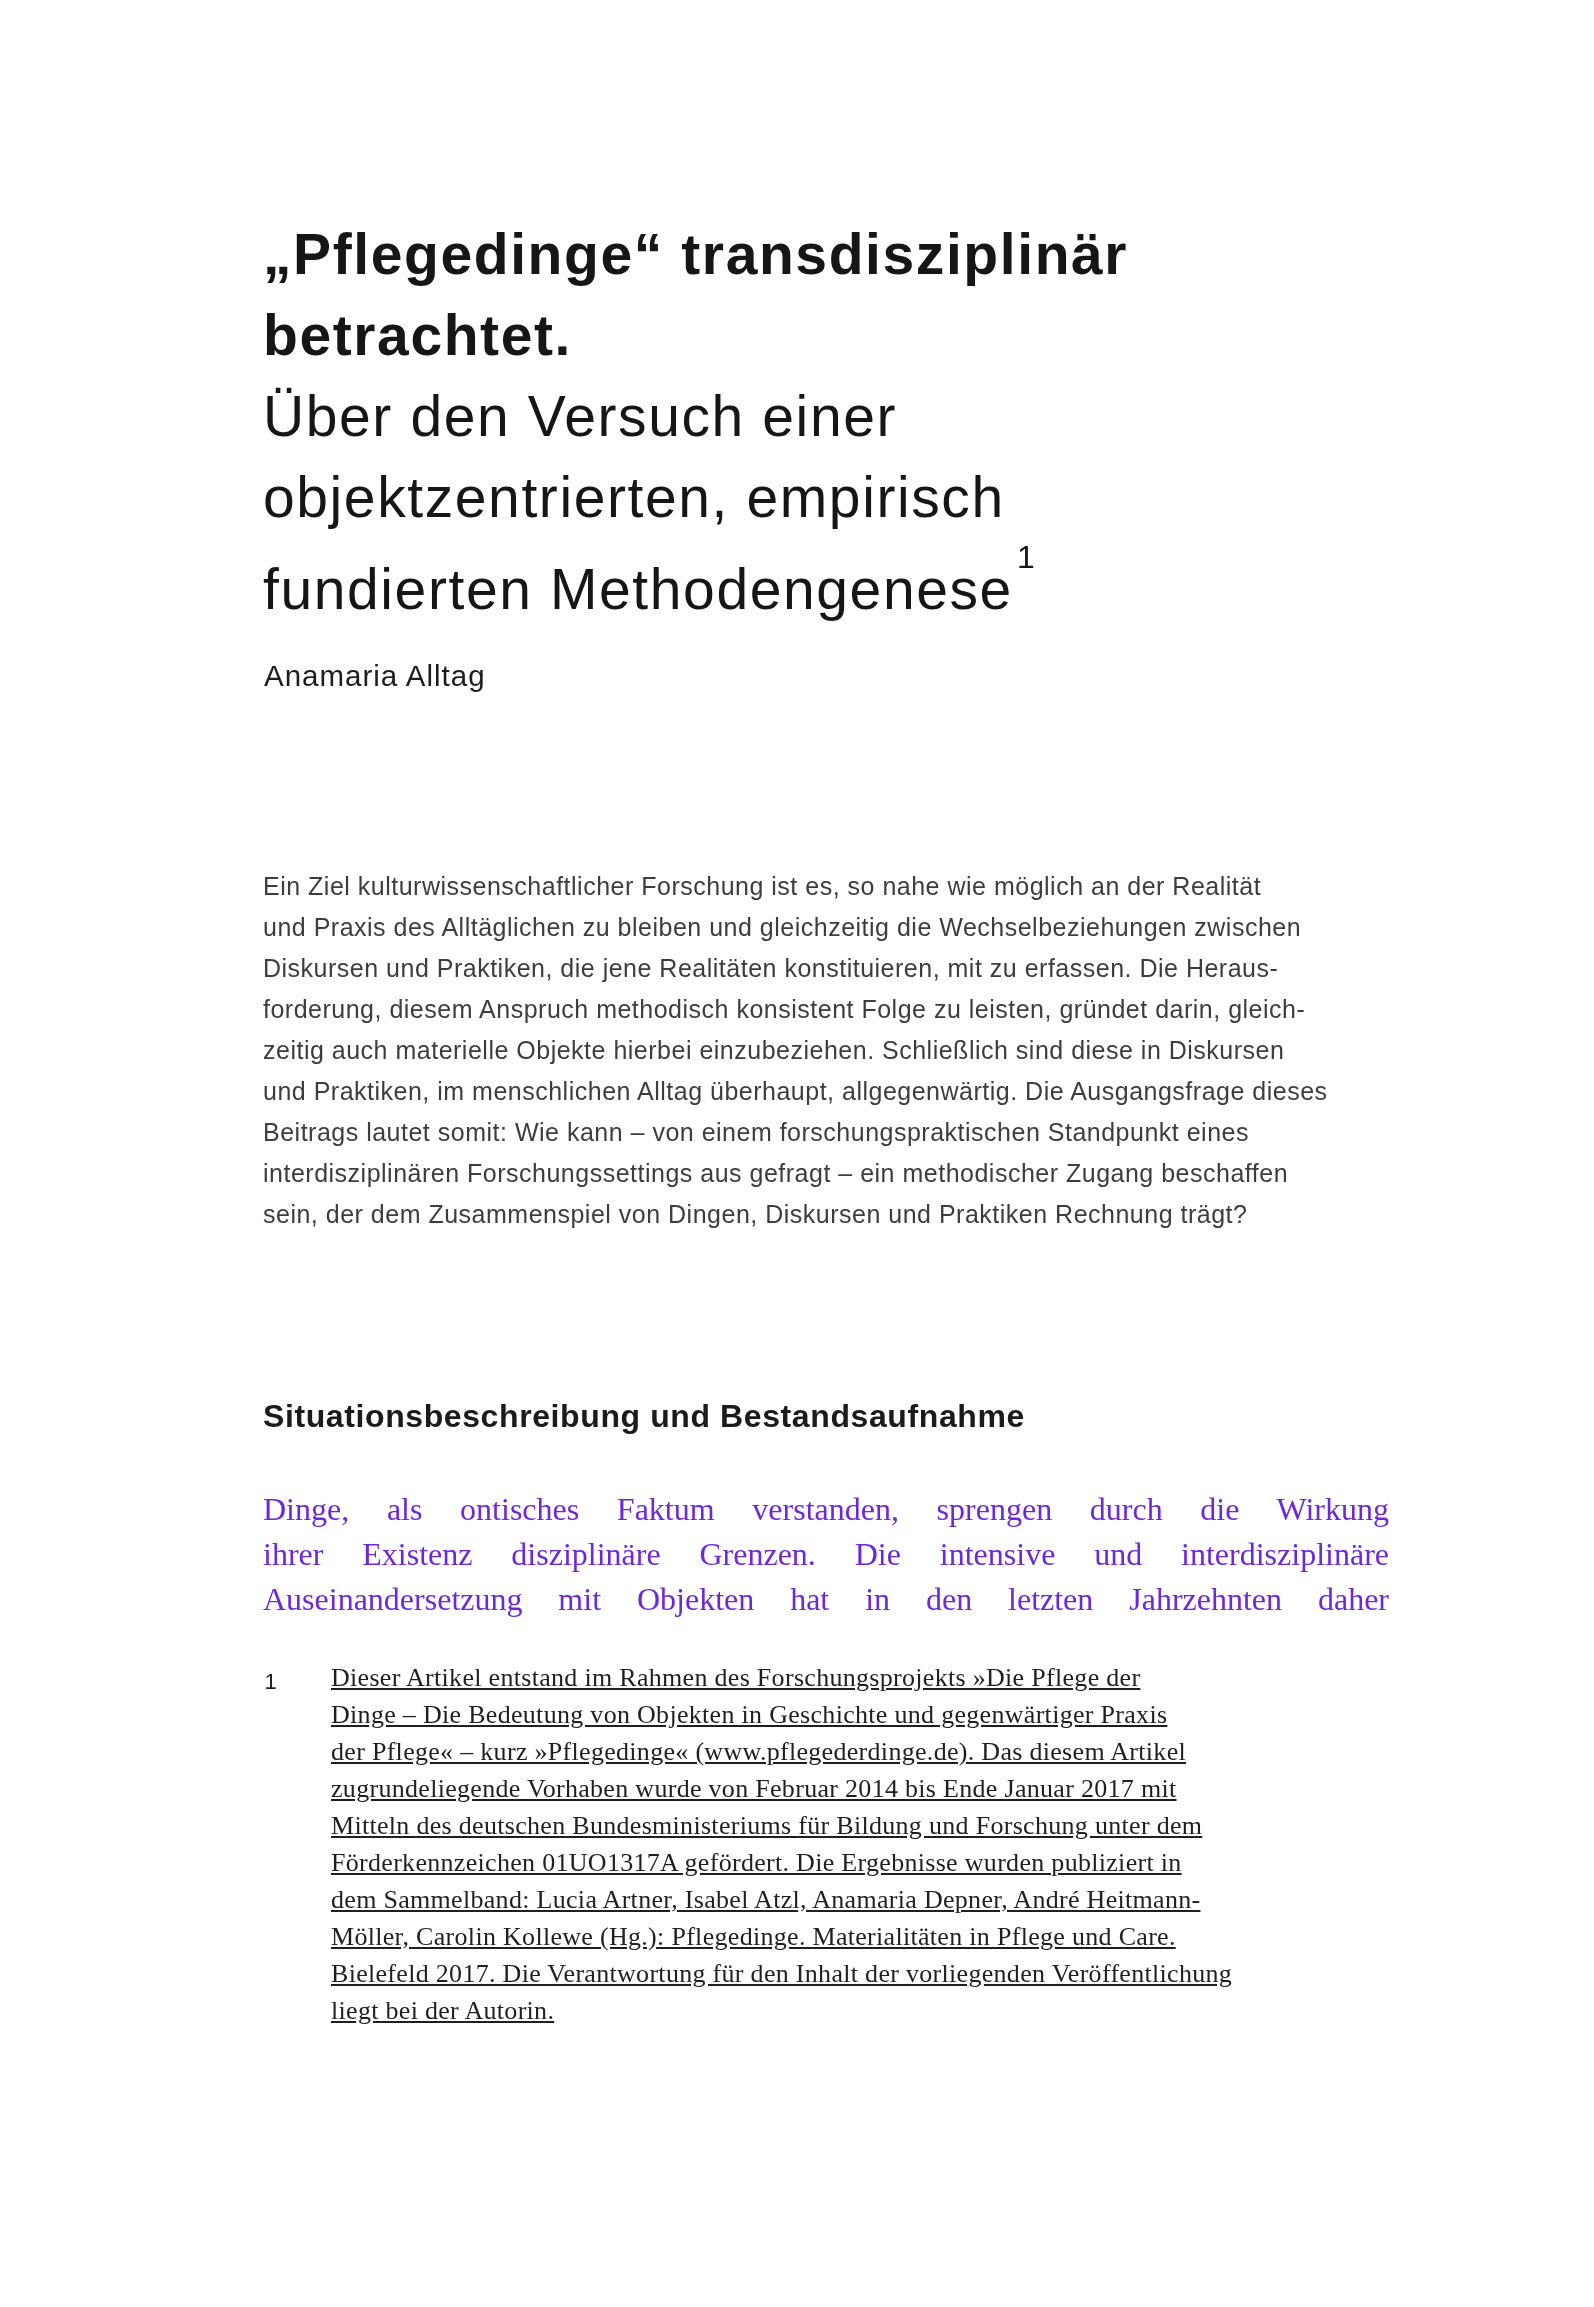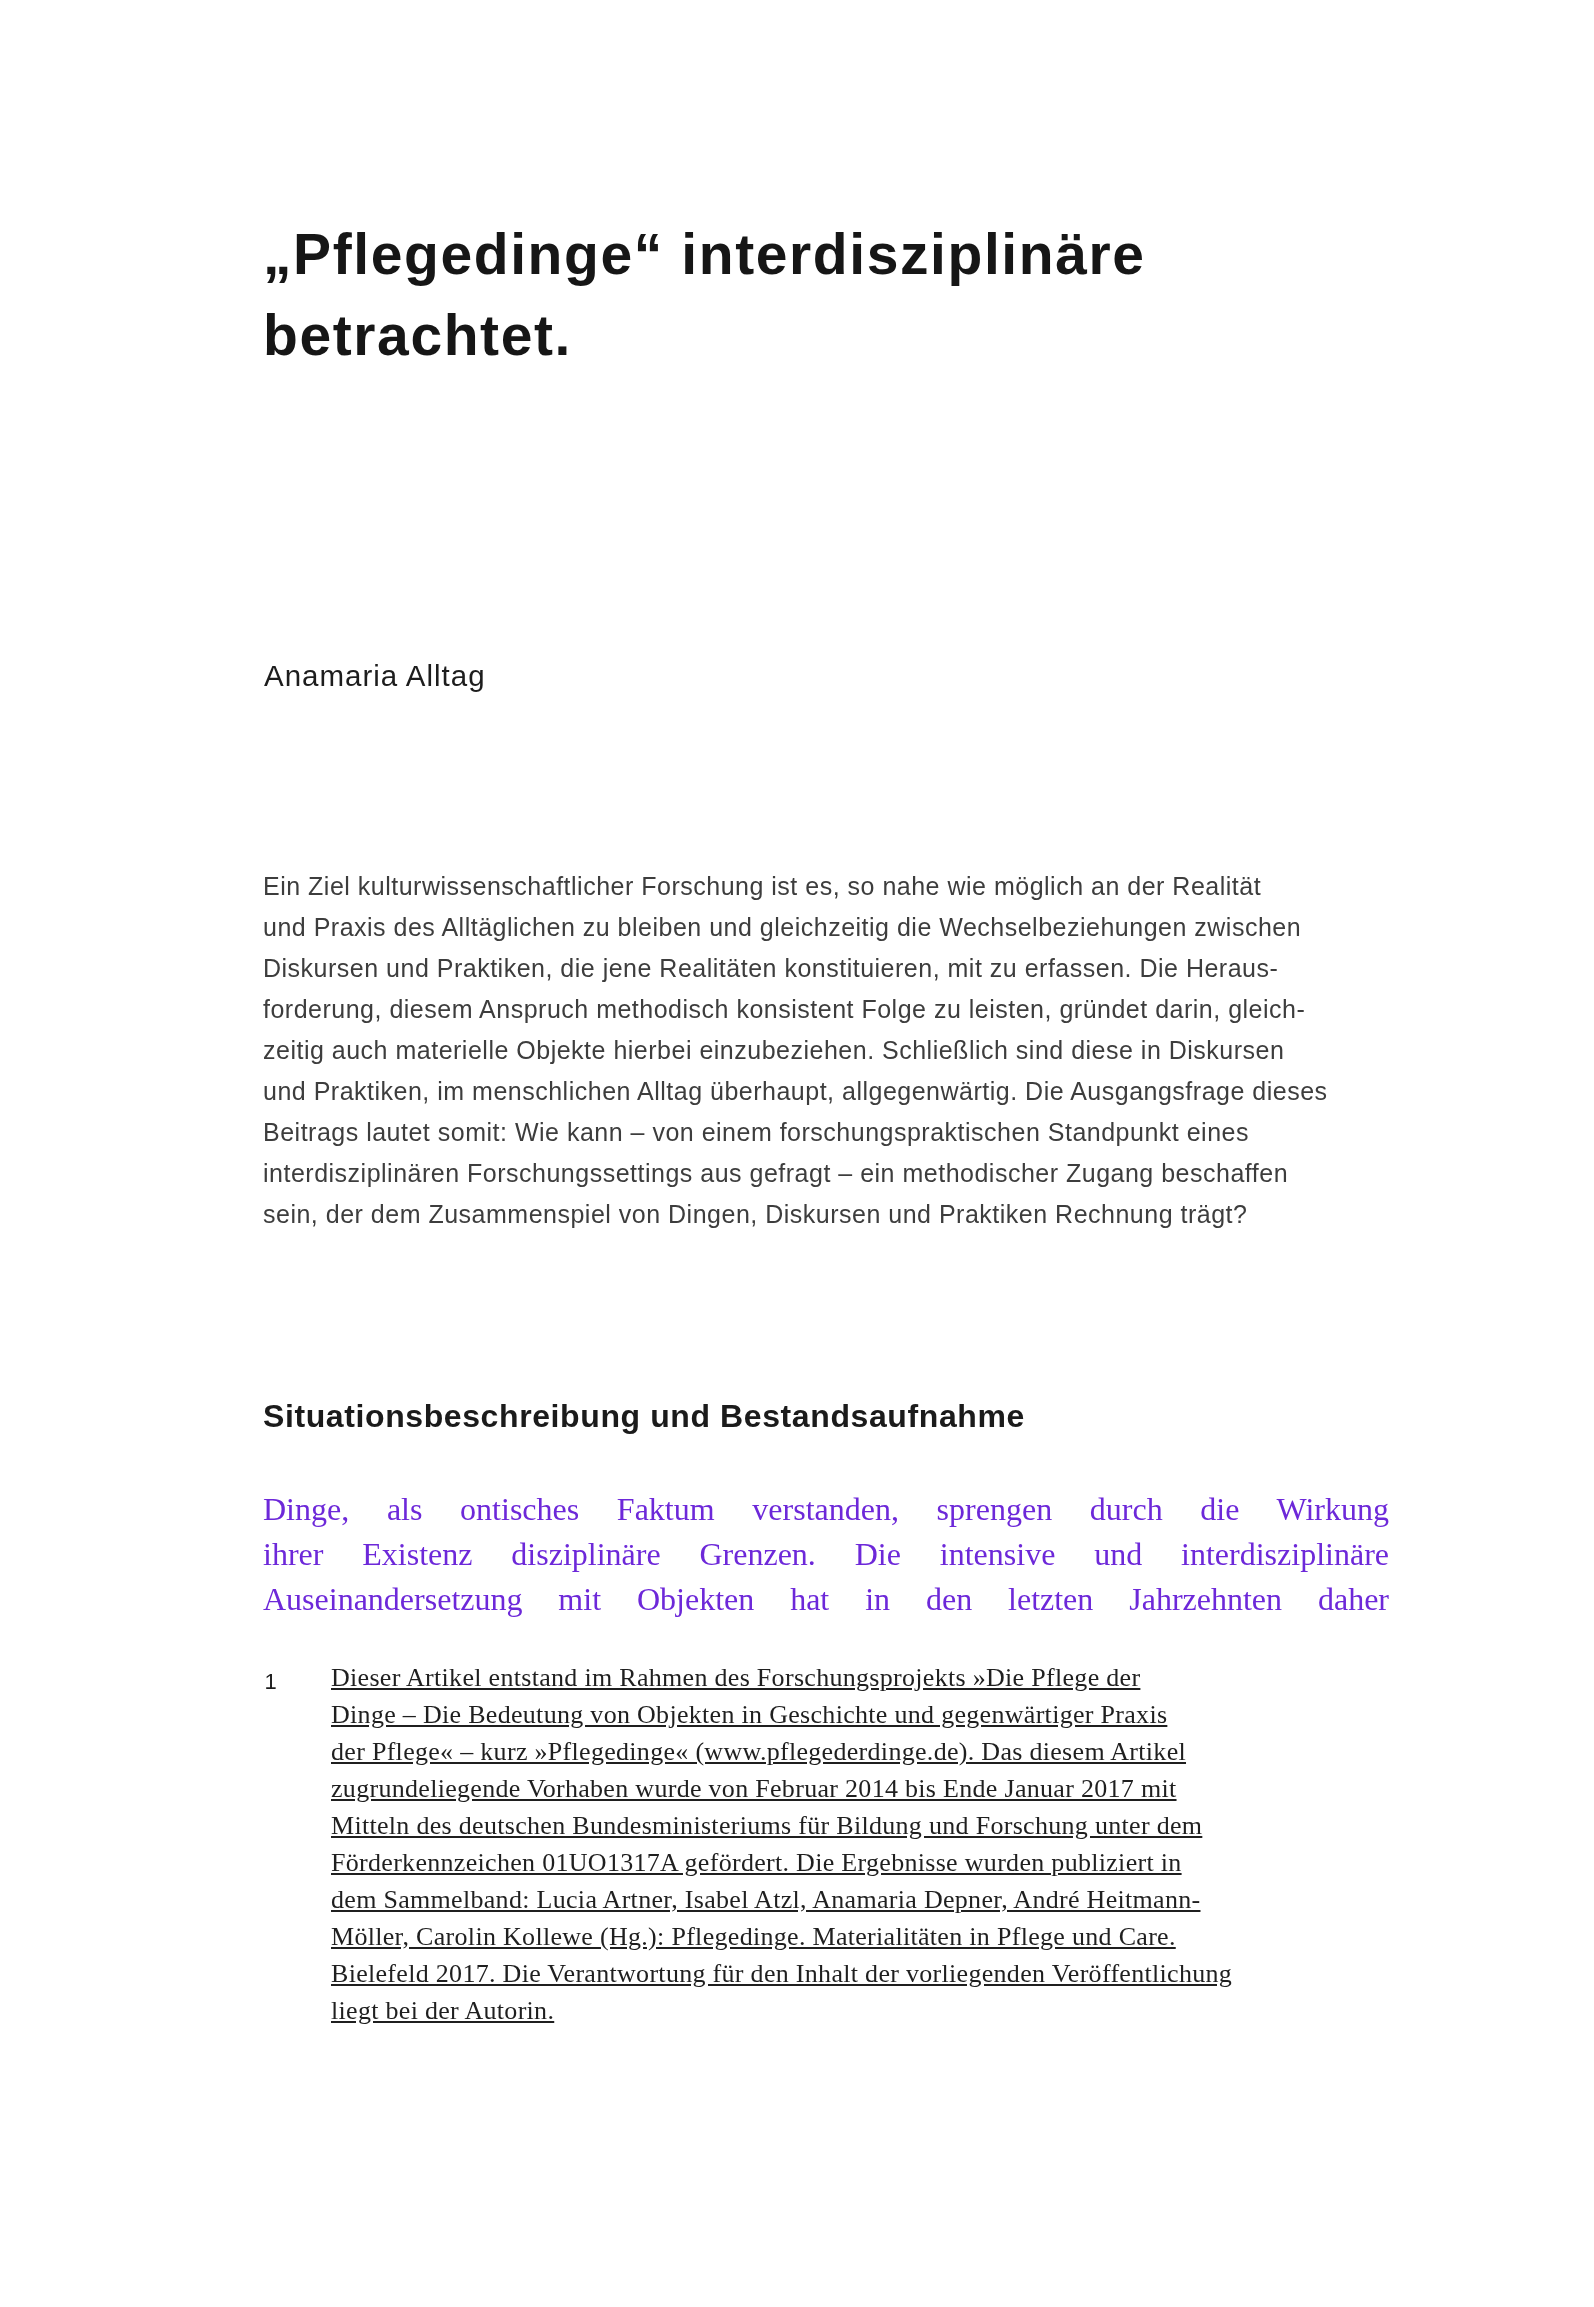--- a/index.html
+++ b/index.html
@@ -127,22 +127,25 @@
     letter-spacing: 0.3px;
     text-decoration: underline;
   }
 </style>
 </head>
 <body>
 
 <div class="page">
 
   <h1 class="title-block">
-    <span class="title-bold">„Pflegedinge“ interdisziplinäre
+    <span class="title-bold">„Pflegedinge“ transdisziplinär
 betrachtet.</span>
+    <span class="title-light"><span>Über den Versuch einer
+objektzentrierten, empirisch
+fundierten Methodengenese</span><sup class="title-fn-ref">1</sup></span>
   </h1>
 
   <div class="author">Anamaria Alltag</div>
 
   <p class="abstract">Ein Ziel kulturwissenschaftlicher Forschung ist es, so nahe wie möglich an der Realität
 und Praxis des Alltäglichen zu bleiben und gleichzeitig die Wechselbeziehungen zwischen
 Diskursen und Praktiken, die jene Realitäten konstituieren, mit zu erfassen. Die Heraus-
 forderung, diesem Anspruch methodisch konsistent Folge zu leisten, gründet darin, gleich-
 zeitig auch materielle Objekte hierbei einzubeziehen. Schließlich sind diese in Diskursen
 und Praktiken, im menschlichen Alltag überhaupt, allgegenwärtig. Die Ausgangsfrage dieses

